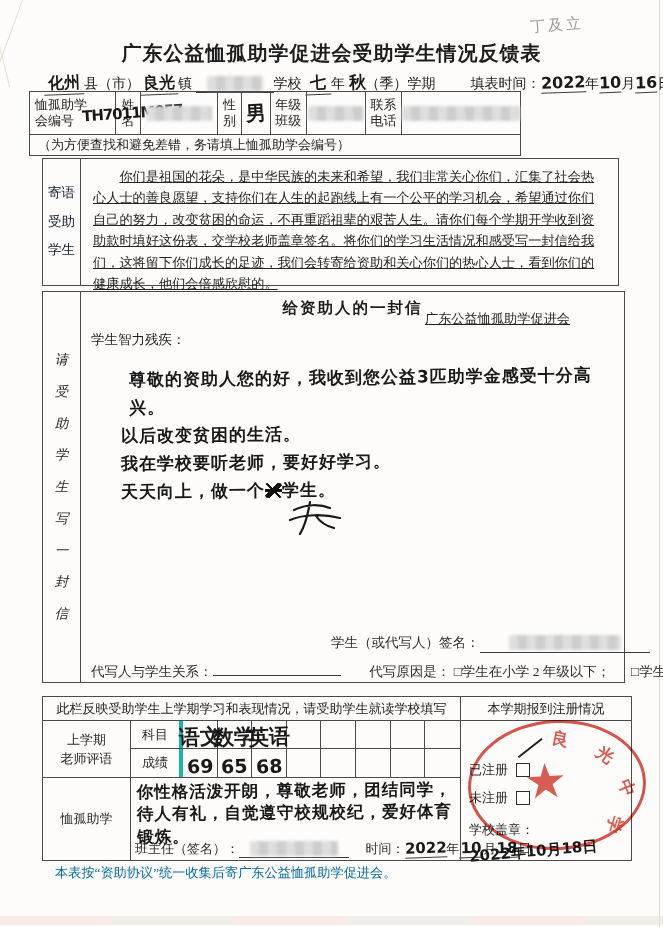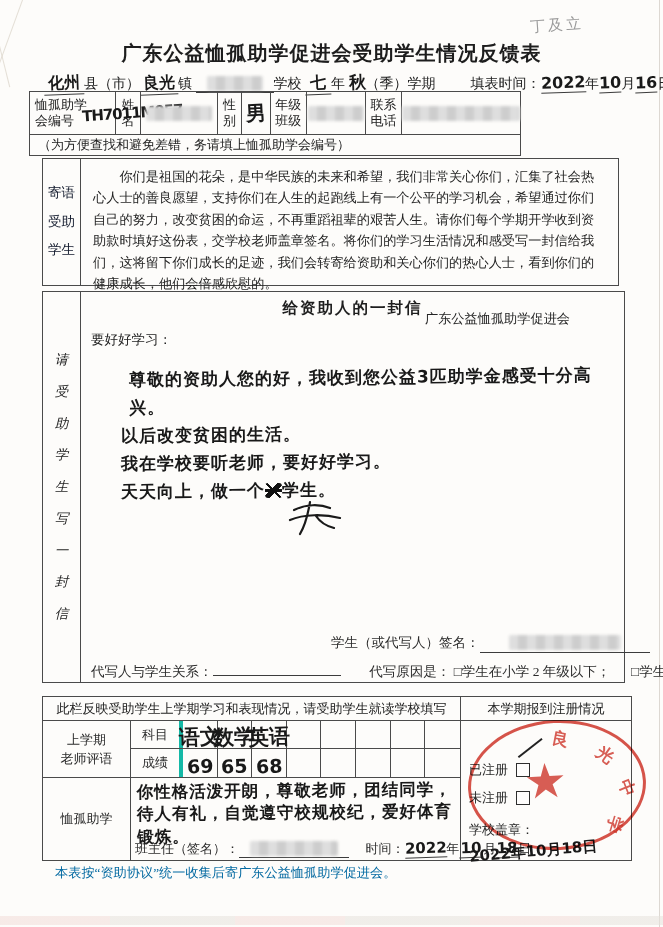--- a/index.html
+++ b/index.html
@@ -42,21 +42,21 @@
   .cell.last { border-right:none; }
   .cell .lbl { color:#222; }
   .id-cell { position:relative; width:95px; align-items:flex-start; padding-left:5px; }
   .id-hw { position:absolute; left:52px; top:12px; font-size:15px; transform:rotate(-4deg); white-space:nowrap; letter-spacing:-1px; }
   .info-note { border-top:1px solid #4a4a4a; height:21px; line-height:20px; padding-left:8px; font-size:13px; color:#222; }
 
   
   .message-box { position:absolute; left:42px; top:158px; width:577px; height:128px; border:1px solid #4a4a4a; display:flex; }
   .side-col { width:38px; border-right:1px solid #4a4a4a; display:flex; align-items:center; justify-content:center; }
   .side-lbl-2col { width:2.3em; font-size:13.5px; line-height:2.1; text-align:center; word-break:break-all; color:#0f172a; }
-  .msg-body { flex:1; padding:7px 12px 4px 12px; font-size:13.2px; line-height:1.62; color:#242424; }
+  .msg-body { flex:1; padding:7px 12px 4px 12px; font-size:13.2px; line-height:1.62; color:#242424;text-decoration:underline; }
   .msg-body p { text-indent:2em; }
   .msg-sign { text-align:right; padding-right:36px; margin-top:14px; }
 
   
   .letter-box { position:absolute; left:42px; top:291px; width:583px; height:392px; border:1px solid #4a4a4a; display:flex; }
   .letter-side { width:38px; border-right:1px solid #4a4a4a; display:flex; align-items:center; justify-content:center;font-style:italic; }
   .side-lbl-1col { width:1.3em; font-size:13.5px; line-height:2.35; text-align:center; word-break:break-all; color:#222; }
   .letter-main { flex:1; position:relative; padding:6px 10px; }
   .letter-title { text-align:center; font-size:15.5px; font-weight:bold; letter-spacing:2px; color:#1e1e1e; }
   .salutation { font-size:13.5px; margin-top:12px; color:#222; }
@@ -186,21 +186,21 @@
       <div class="msg-sign">广东公益恤孤助学促进会</div>
     </div>
   </div>
 
   <div class="letter-box">
     <div class="letter-side">
       <div class="side-lbl-1col">请受助学生写一封信</div>
     </div>
     <div class="letter-main">
       <div class="letter-title">给资助人的一封信</div>
-      <div class="salutation">要好好学习：</div>
+      <div class="salutation">学生智力残疾：</div>
       <div class="letter-lines hw">
         <div class="ln ln1">尊敬的资助人您的好，我收到您公益3匹助学金感受十分高兴。</div>
         <div class="ln">以后改变贫困的生活。</div>
         <div class="ln">我在学校要听老师，要好好学习。</div>
         <div class="ln"><span>天天向上，做一个</span><span class="scribble-char"></span><span>学生。</span></div>
       </div>
       <svg class="sig-scribble" width="56" height="36" viewBox="0 0 56 36">
         <path d="M8 10 C 20 4, 34 4, 44 8 M24 2 C 22 14, 20 24, 14 34 M4 20 C 18 14, 38 14, 54 18 M30 16 C 34 22, 40 26, 48 28" stroke="#1a1a1a" stroke-width="2.2" fill="none" stroke-linecap="round"></path>
       </svg>
       <div class="sign-row">

